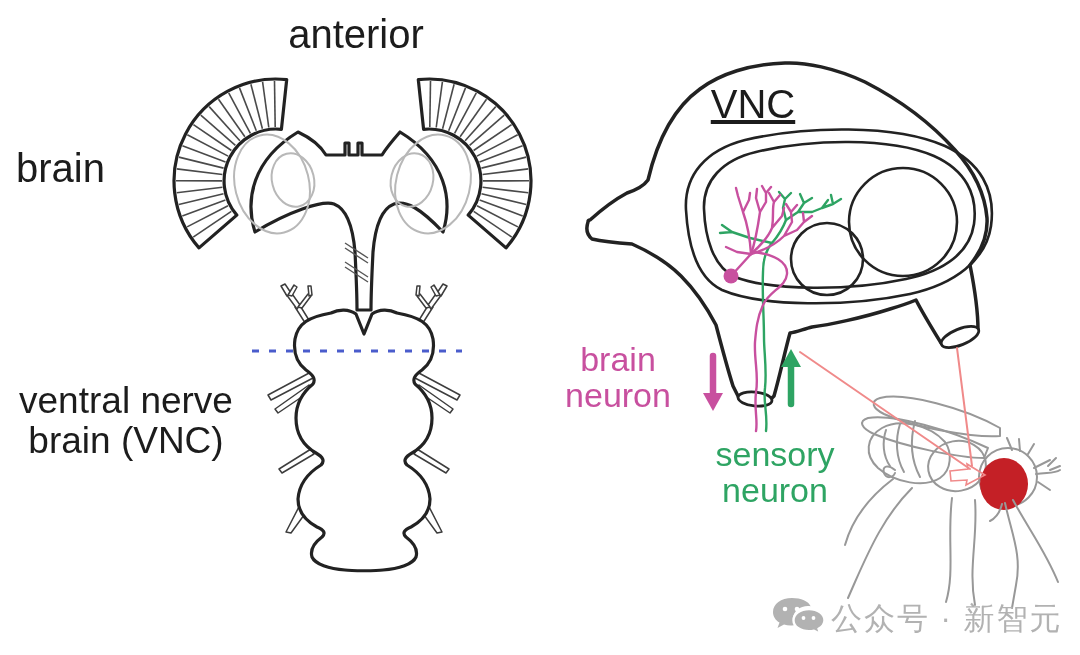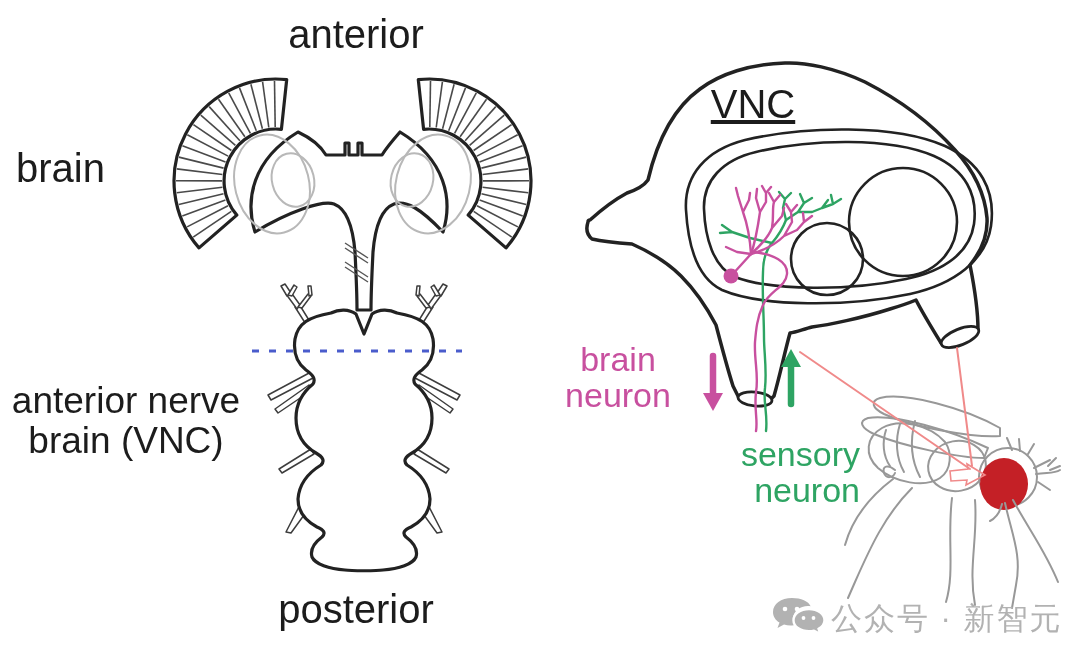--- a/index.html
+++ b/index.html
@@ -7,21 +7,21 @@
         font-family:"Liberation Sans","DejaVu Sans",sans-serif;}
   #fig{position:absolute;left:0;top:0;width:1080px;height:655px;}
   .lbl{position:absolute;color:var(--c-label-black,#1c1c1c);line-height:1.07;}
   .center{text-align:center;}
   .lbl-anterior {left:236px;top:13px;width:240px;font-size:40px;}
   .lbl-brain    {left:16px;top:147px;width:120px;font-size:40px;}
   .lbl-vnc-left {left:0px;top:381px;width:252px;font-size:37px;}
   .lbl-posterior{left:236px;top:588px;width:240px;font-size:40px;}
   .lbl-vnc-inset{left:703px;top:83px;width:100px;font-size:40px;text-decoration:underline;}
   .lbl-motor    {left:548px;top:341px;width:140px;font-size:34px;color:var(--c-motor,#c8509f);}
-  .lbl-sensory  {left:690px;top:436px;width:170px;font-size:34px;color:var(--c-sensory,#2ea463);text-align:right;}
+  .lbl-sensory  {left:690px;top:436px;width:170px;font-size:34px;color:var(--c-sensory,#2ea463);}
   
   .ink-s{stroke:var(--c-outline,#222);fill:none;stroke-linecap:round;stroke-linejoin:round;}
   .ink-f{stroke:var(--c-outline,#222);fill:#fff;stroke-linejoin:round;}
   .gray-s{stroke:#b8b8b8;fill:none;}
   .nerve{stroke:#3d3d3d;fill:#fff;stroke-width:1.5;stroke-linejoin:round;}
   .mn-s{stroke:var(--c-motor,#c8509f);fill:none;stroke-width:2.4;stroke-linecap:round;stroke-linejoin:round;}
   .mn-f{fill:var(--c-motor,#c8509f);}
   .sn-s{stroke:var(--c-sensory,#2ea463);fill:none;stroke-width:2.4;stroke-linecap:round;stroke-linejoin:round;}
   .sn-f{fill:var(--c-sensory,#2ea463);}
   .fly-s{stroke:var(--c-fly,#989898);fill:none;stroke-width:2;stroke-linecap:round;stroke-linejoin:round;}
@@ -247,24 +247,23 @@
     <g>
       <line class="callout-s" x1="800" y1="352" x2="970" y2="469"></line>
       <line class="callout-s" x1="957" y1="348" x2="972" y2="466"></line>
       <path class="callout-s" style="stroke-width:1.6" d="M 950,471 L 968,469 L 967,464 L 985,475 L 966,485 L 967,480 L 951,481 Z"></path>
     </g>
   </svg>
 
   <div class="lbl lbl-anterior center">anterior</div>
   <div class="lbl lbl-brain">brain</div>
   <div class="lbl lbl-vnc-left center">
-    <span style="display:block">anterior nerve</span>
+    <span style="display:block">ventral nerve</span>
     <span style="display:block">brain (VNC)</span>
   </div>
-  <div class="lbl lbl-posterior center">posterior</div>
   <div class="lbl lbl-vnc-inset center">VNC</div>
   <div class="lbl lbl-motor center">
     <span style="display:block">brain</span>
     <span style="display:block">neuron</span>
   </div>
   <div class="lbl lbl-sensory center">
     <span style="display:block">sensory</span>
     <span style="display:block">neuron</span>
   </div>
 

